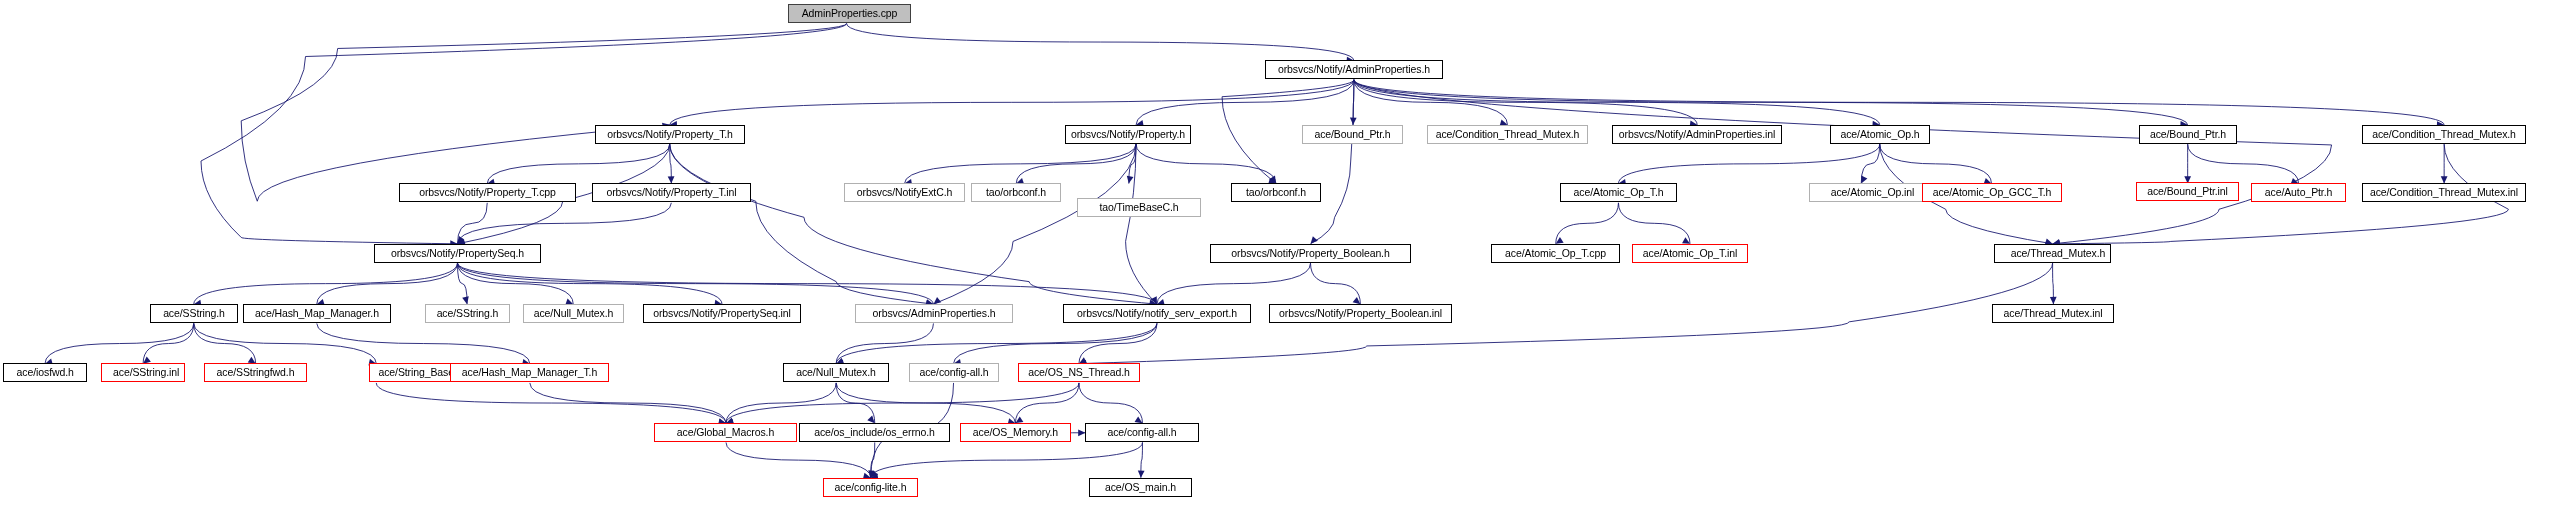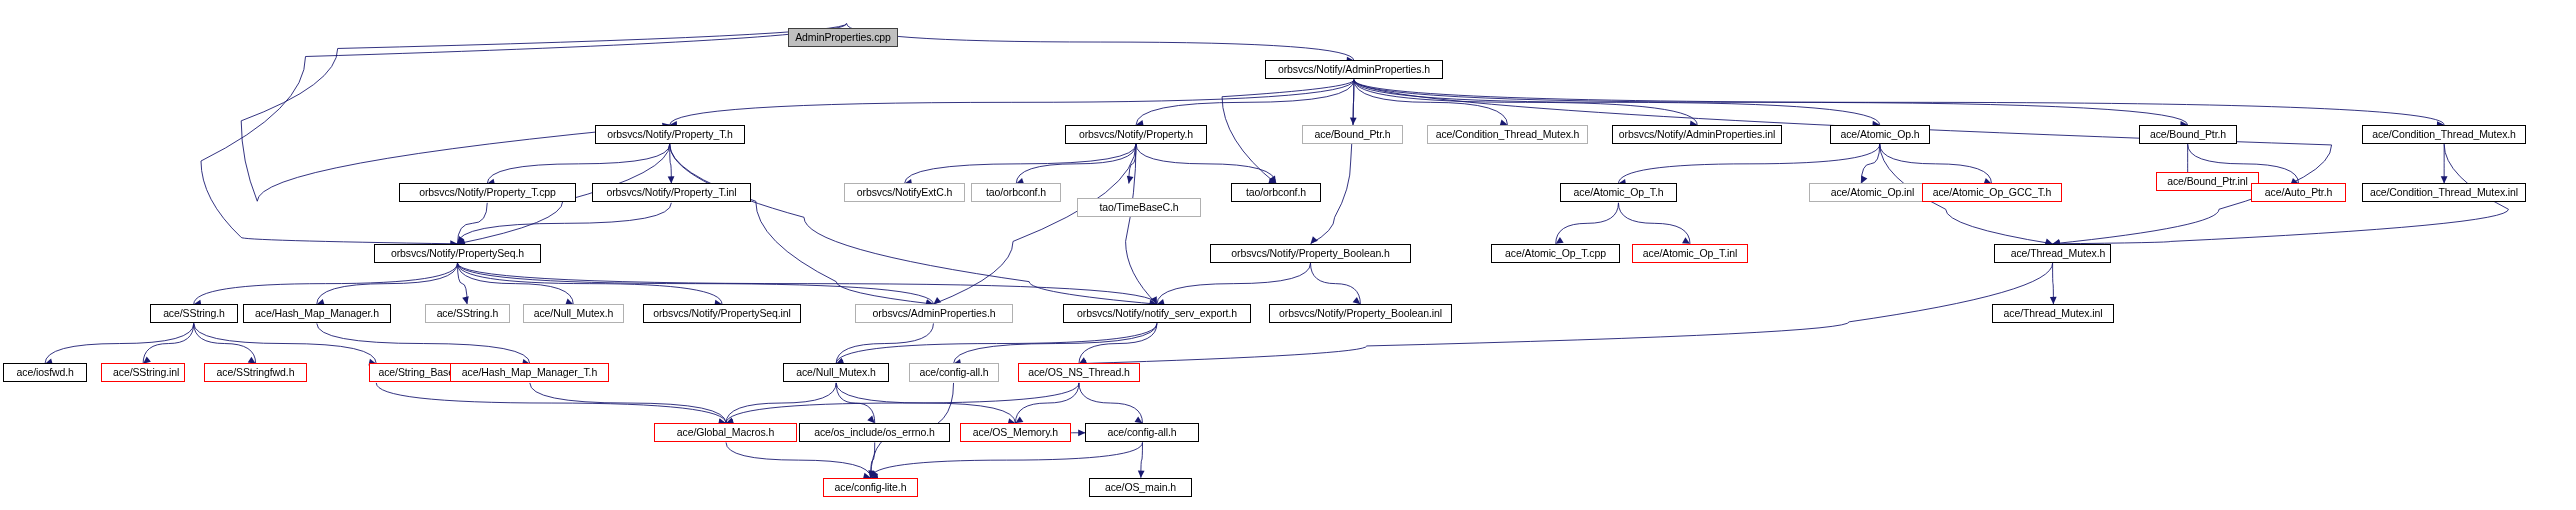--- a/index.html
+++ b/index.html
@@ -175,30 +175,30 @@
       <path d="M1332,538 Q1332,538 1341,538 T1350,538" fill="none" stroke="#191970" stroke-width="1.1"></path>
       <polygon points="1350,538 1341,533.8 1341,542.2" fill="#191970"></polygon>
       <path d="M1421,550 Q1421,572 1252,572 T1083,594" fill="none" stroke="#191970" stroke-width="1.1"></path>
       <polygon points="1083,594 1092.4668688843099,597.0030640231745 1091.3825268923547,588.6733459940643" fill="#191970"></polygon>
       <path d="M1421,550 Q1421,572 1420,572 T1419,594" fill="none" stroke="#191970" stroke-width="1.1"></path>
       <polygon points="1419,594 1423.604336817151,585.1999953139657 1415.2130010793846,584.8185709622489" fill="#191970"></polygon>
       <path d="M2553,327 Q2553,363.5 2300,400 Q2300,415 1700,430 Q1700,441 1342,452" fill="none" stroke="#191970" stroke-width="1.1"></path>
       <polygon points="1342,452 1351.2406687169232,455.6400606676367 1350.7254395415407,447.25587681368677" fill="#191970"></polygon>
     </svg>
   <div id="nodes-layer">
-      <div class="node root" style="left: 788px; top: 4px; width: 110px; margin-top: 24px;">
+      <div class="node root" style="left: 788px; top: 4px; width: 123px;">
         <span class="lbl">AdminProperties.cpp</span>
       </div>
       <div class="node" style="left: 1265px; top: 60px; width: 178px;">
         <span class="lbl">orbsvcs/Notify/AdminProperties.h</span>
       </div>
       <div class="node" style="left: 595px; top: 125px; width: 150px;">
         <span class="lbl">orbsvcs/Notify/Property_T.h</span>
       </div>
-      <div class="node" style="left: 1065px; top: 125px; width: 142px; justify-content: center;">
+      <div class="node" style="left: 1065px; top: 125px; width: 126px; justify-content: center;">
         <span class="lbl">orbsvcs/Notify/Property.h</span>
       </div>
       <div class="node gray" style="left: 1302px; top: 125px; width: 101px;">
         <span class="lbl">ace/Bound_Ptr.h</span>
       </div>
       <div class="node gray" style="left: 1427px; top: 125px; width: 161px;">
         <span class="lbl">ace/Condition_Thread_Mutex.h</span>
       </div>
       <div class="node" style="left: 1612px; top: 125px; width: 170px;">
         <span class="lbl">orbsvcs/Notify/AdminProperties.inl</span>
@@ -232,21 +232,21 @@
       </div>
       <div class="node" style="left: 1560px; top: 183px; width: 117px;">
         <span class="lbl">ace/Atomic_Op_T.h</span>
       </div>
       <div class="node gray" style="left: 1809px; top: 183px; width: 127px;">
         <span class="lbl">ace/Atomic_Op.inl</span>
       </div>
       <div class="node red" style="left: 1922px; top: 183px; width: 140px;">
         <span class="lbl">ace/Atomic_Op_GCC_T.h</span>
       </div>
-      <div class="node red" style="left: 2136px; top: 172px; width: 103px; margin-left: 20px;">
+      <div class="node red" style="left: 2136px; top: 182px; width: 103px;">
         <span class="lbl">ace/Bound_Ptr.inl</span>
       </div>
       <div class="node red" style="left: 2251px; top: 183px; width: 95px;">
         <span class="lbl">ace/Auto_Ptr.h</span>
       </div>
       <div class="node" style="left: 2362px; top: 183px; width: 164px;">
         <span class="lbl">ace/Condition_Thread_Mutex.inl</span>
       </div>
       <div class="node" style="left: 374px; top: 244px; width: 167px;">
         <span class="lbl">orbsvcs/Notify/PropertySeq.h</span>

